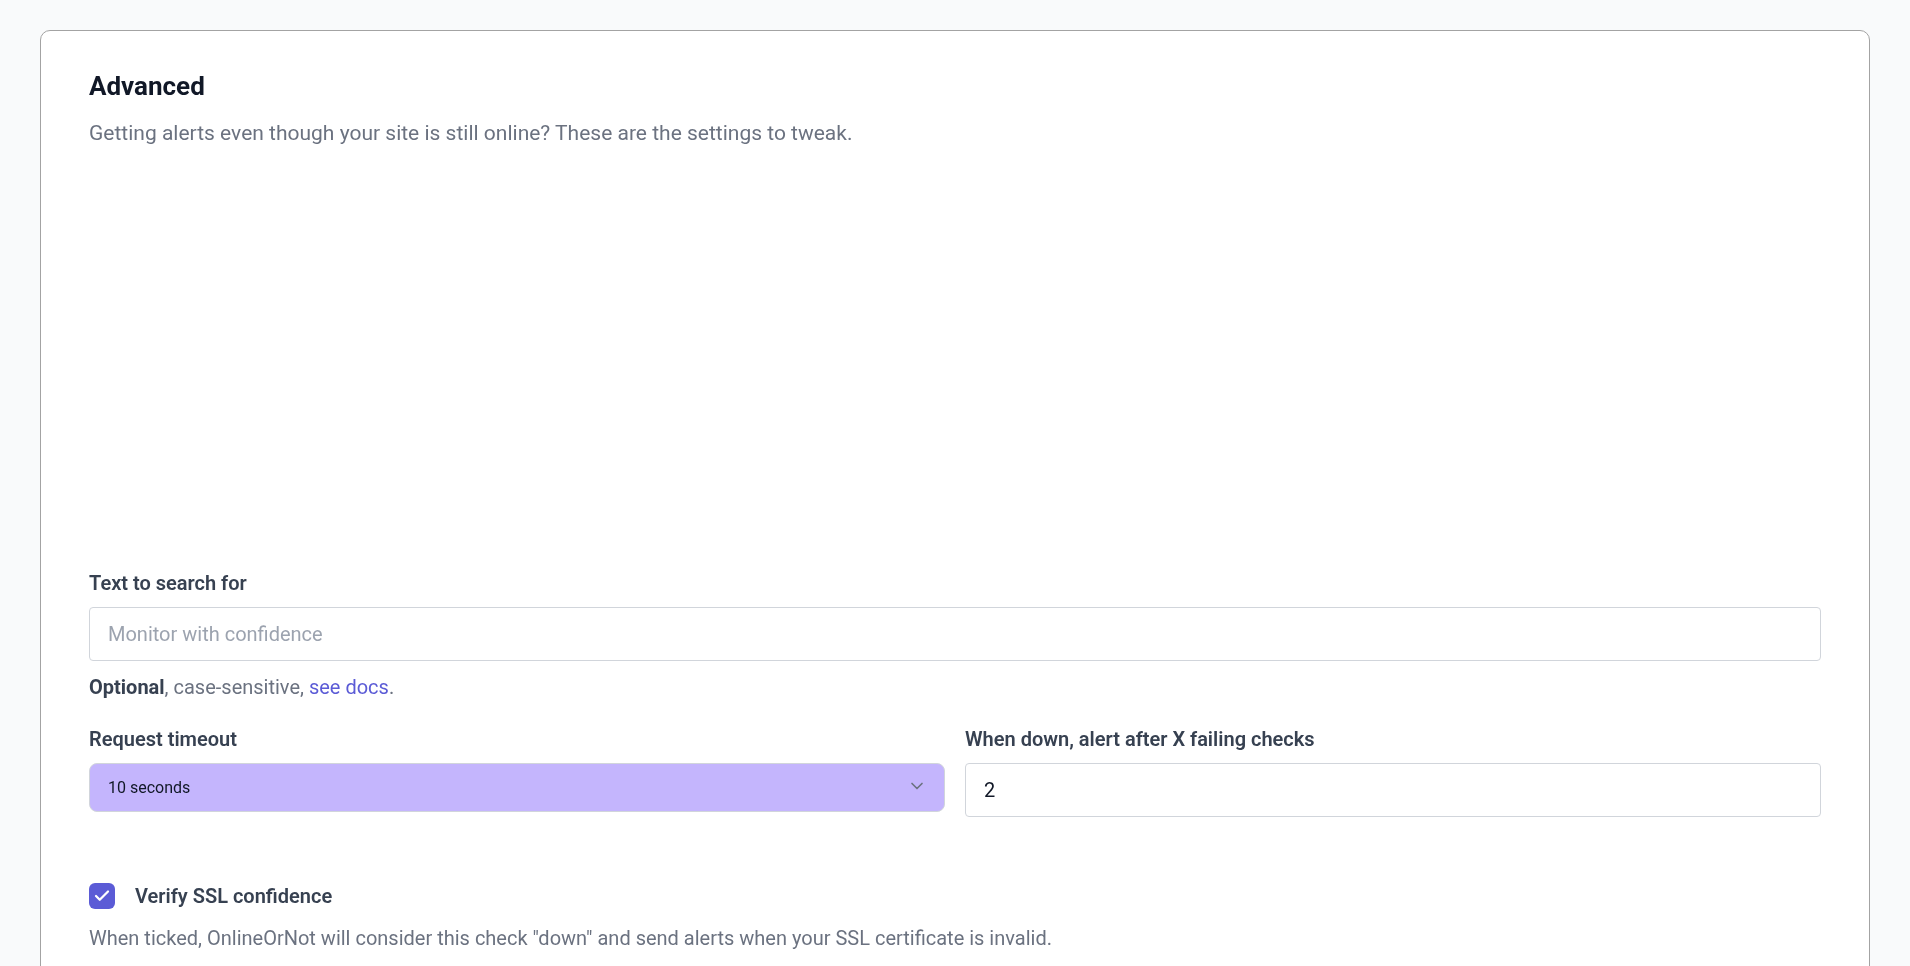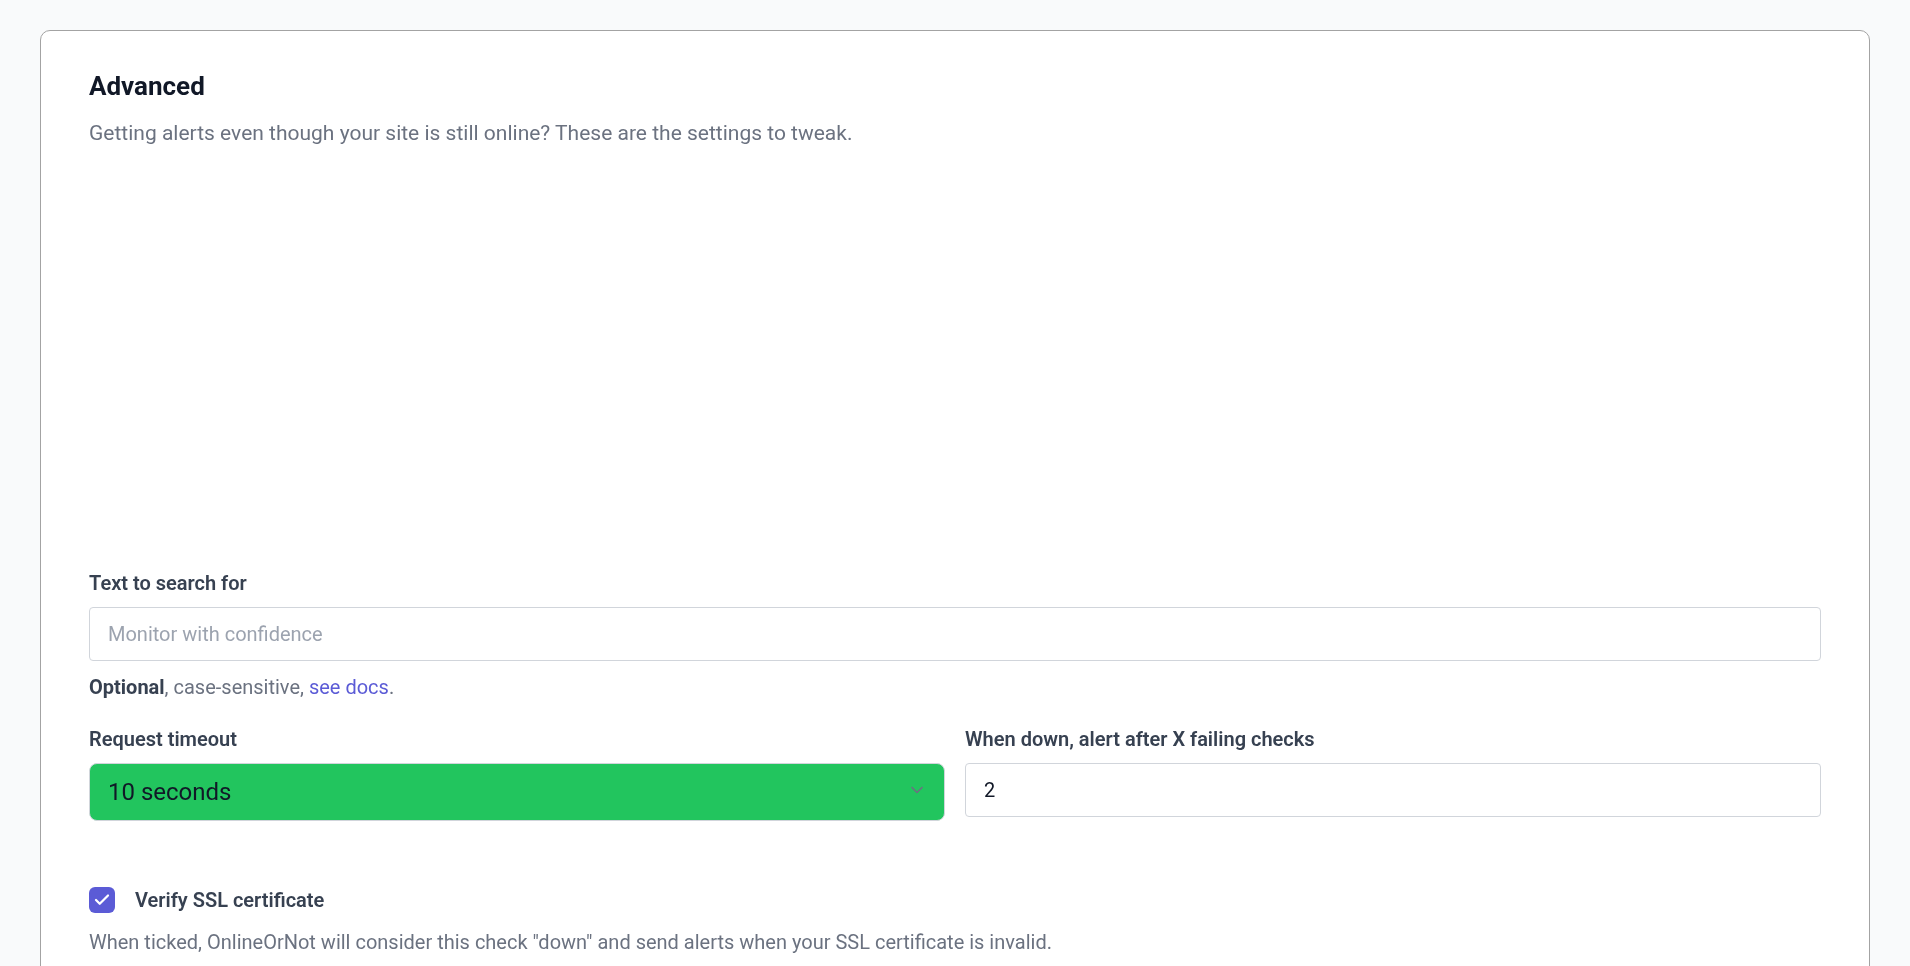--- a/index.html
+++ b/index.html
@@ -139,24 +139,24 @@
     }
     .two-col > div {
       flex: 1;
     }
     .select-wrap {
       position: relative;
     }
     .select {
       width: 100%;
       padding: 14px 44px 14px 18px;
-      font-size: 24px;
+      font-size: 16px;
       border: 1px solid #d1d5db;
       border-radius: 8px;
-      background: #22c55e;
+      background: #c4b5fd;
       appearance: none;
       -webkit-appearance: none;
       -moz-appearance: none;
       cursor: pointer;
       color: #111827;
       font-family: inherit;
     }
     .chevron {
       position: absolute;
       right: 18px;
@@ -269,21 +269,21 @@
         </div>
       </div>
 
       <div>
         <div class="checkbox-row">
           <div class="checkbox">
             <svg viewBox="0 0 24 24" fill="none" stroke-width="3" stroke-linecap="round" stroke-linejoin="round">
                 <polyline points="20 6 9 17 4 12"></polyline>
               </svg>
           </div>
-          <label class="checkbox-label">Verify SSL certificate</label>
+          <label class="checkbox-label">Verify SSL confidence</label>
         </div>
         <div class="checkbox-help">When ticked, OnlineOrNot will consider this check "down" and send alerts when your SSL certificate is invalid.</div>
       </div>
 
     </div>
   </div>
 
   <div class="footer-actions">
     <button class="btn btn-secondary">Cancel</button>
     <button class="btn btn-primary">Update</button>

